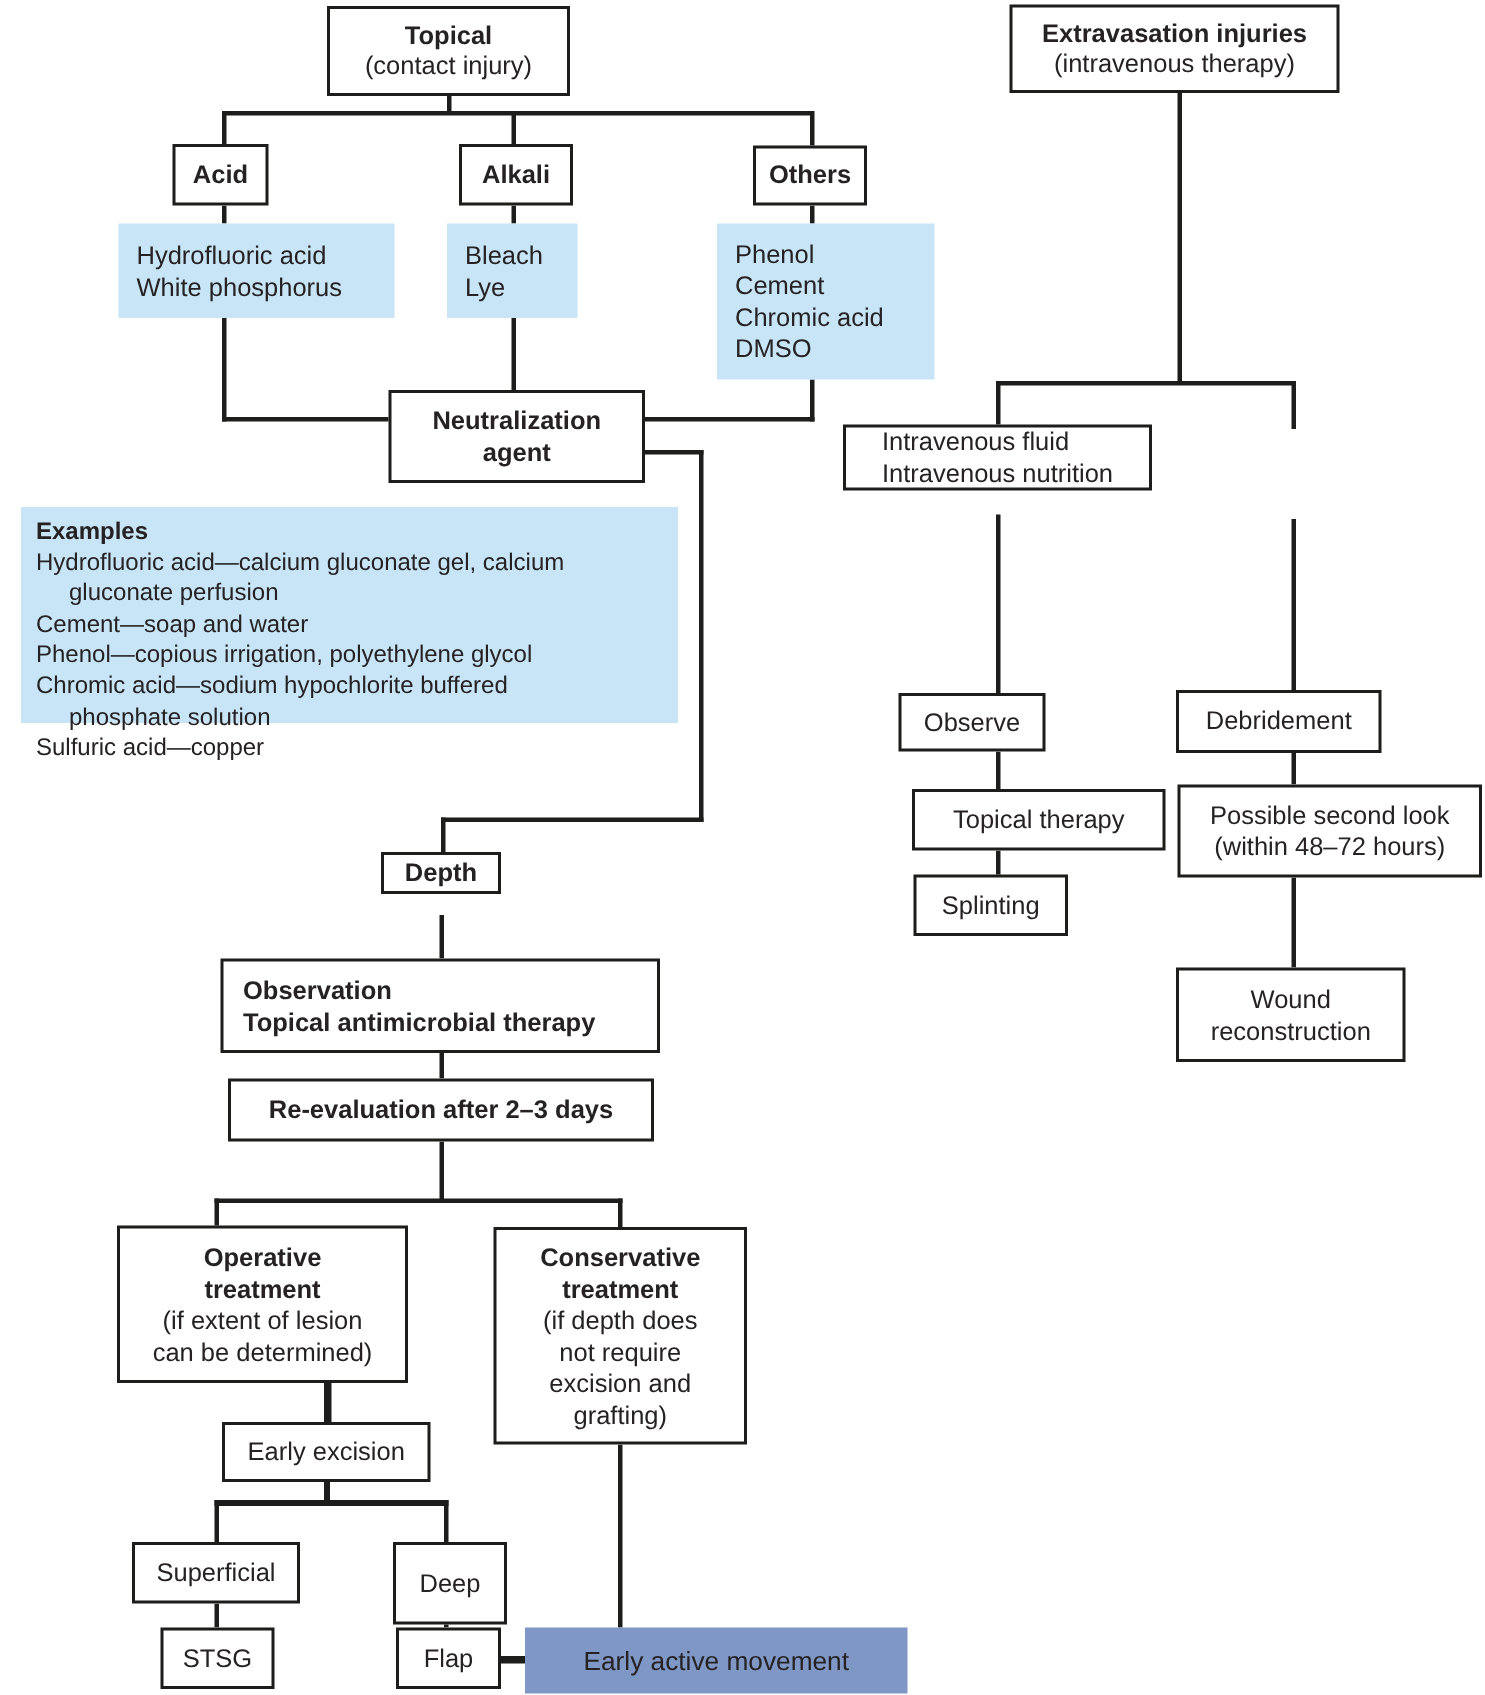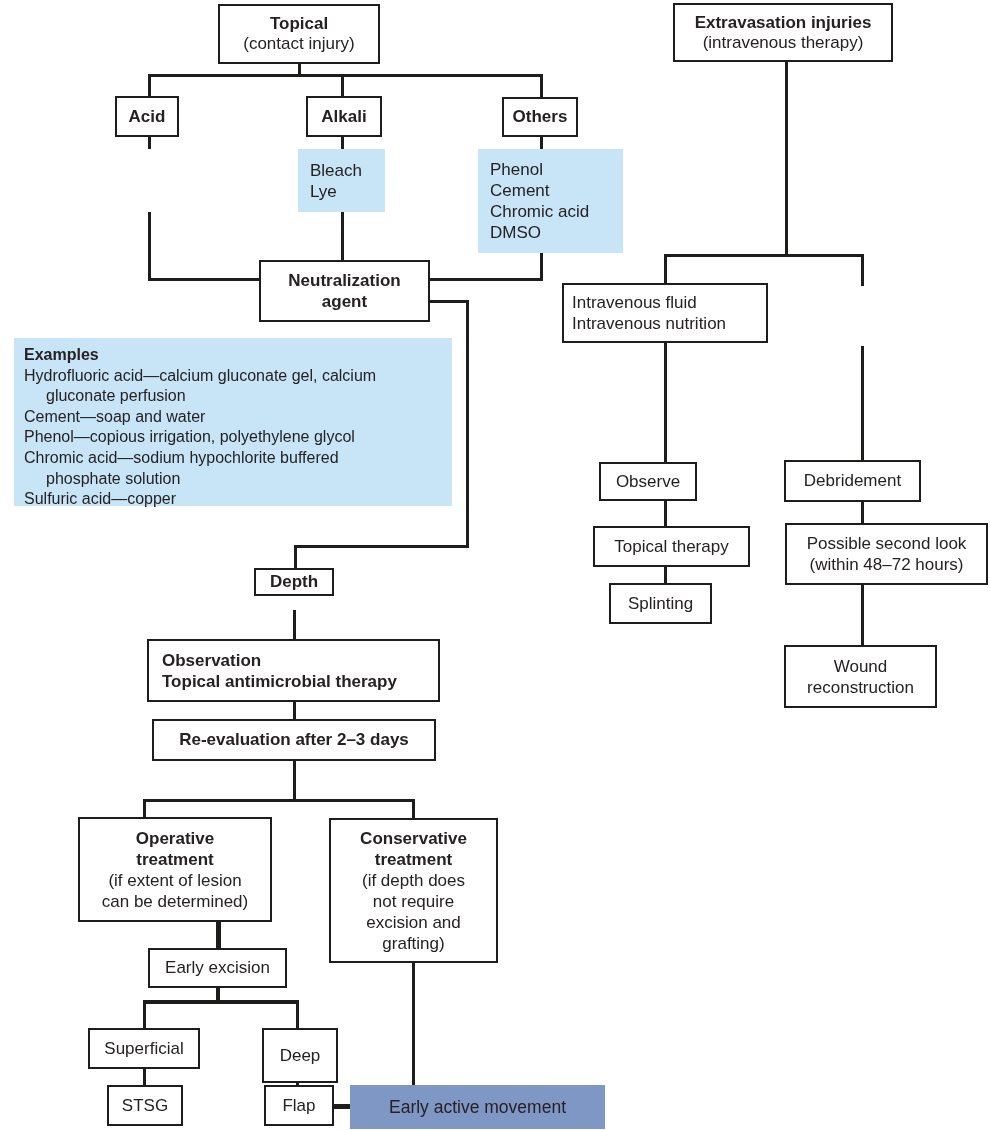--- a/index.html
+++ b/index.html
@@ -88,37 +88,41 @@
   <div class="box b" style="left:115px;top:96px;width:64px;height:41px">
     <span class="ln">Acid</span>
   </div>
   <div class="box b" style="left:306px;top:96px;width:76px;height:41px">
     <span class="ln">Alkali</span>
   </div>
   <div class="box b" style="left:502px;top:97px;width:76px;height:40px">
     <span class="ln">Others</span>
   </div>
 
+  <div class="box blue" style="left:79px;top:149px;width:184px;height:63px">
+    <span class="ln">Hydrofluoric acid</span>
+    <span class="ln">White phosphorus</span>
+  </div>
   <div class="box blue" style="left:298px;top:149px;width:87px;height:63px">
     <span class="ln">Bleach</span>
     <span class="ln">Lye</span>
   </div>
   <div class="box blue" style="left:478px;top:149px;width:145px;height:104px">
     <span class="ln">Phenol</span>
     <span class="ln">Cement</span>
     <span class="ln">Chromic acid</span>
     <span class="ln">DMSO</span>
   </div>
 
   <div class="box b lh21" style="left:259px;top:260px;width:171px;height:62px">
     <span class="ln">Neutralization</span>
     <span class="ln">agent</span>
   </div>
 
-  <div class="box blue examples" style="left:14px;top:338px;width:438px;height:168px">
+  <div class="box blue examples" style="left:14px;top:338px;width:438px;height:144px">
     <div class="ex-line b">Examples</div>
     <div class="ex-line">Hydrofluoric acid—calcium gluconate gel, calcium</div>
     <div class="ex-line indent">gluconate perfusion</div>
     <div class="ex-line">Cement—soap and water</div>
     <div class="ex-line">Phenol—copious irrigation, polyethylene glycol</div>
     <div class="ex-line">Chromic acid—sodium hypochlorite buffered</div>
     <div class="ex-line indent">phosphate solution</div>
     <div class="ex-line">Sulfuric acid—copper</div>
   </div>
 
@@ -168,30 +172,30 @@
   </div>
   <div class="box darkblue" style="left:350px;top:1085px;width:255px;height:44px">
     <span class="ln">Early active movement</span>
   </div>
 
   <div class="box" style="left:673px;top:3px;width:220px;height:59px">
     <span class="ln b">Extravasation injuries</span>
     <span class="ln">(intravenous therapy)</span>
   </div>
 
-  <div class="box leftalign lh21" style="left:562px;top:283px;width:206px;height:60px;padding-left:8px">
+  <div class="box leftalign lh21" style="left:562px;top:283px;width:206px;height:44px;padding-left:24px">
     <span class="ln">Intravenous fluid</span>
     <span class="ln">Intravenous nutrition</span>
   </div>
 
 
   <div class="box" style="left:599px;top:462px;width:98px;height:39px">
     <span class="ln">Observe</span>
   </div>
-  <div class="box" style="left:593px;top:526px;width:157px;height:41px">
+  <div class="box" style="left:608px;top:526px;width:169px;height:41px">
     <span class="ln">Topical therapy</span>
   </div>
   <div class="box" style="left:609px;top:583px;width:103px;height:41px">
     <span class="ln">Splinting</span>
   </div>
 
   <div class="box" style="left:784px;top:460px;width:137px;height:42px">
     <span class="ln">Debridement</span>
   </div>
   <div class="box lh21" style="left:785px;top:523px;width:203px;height:62px">

